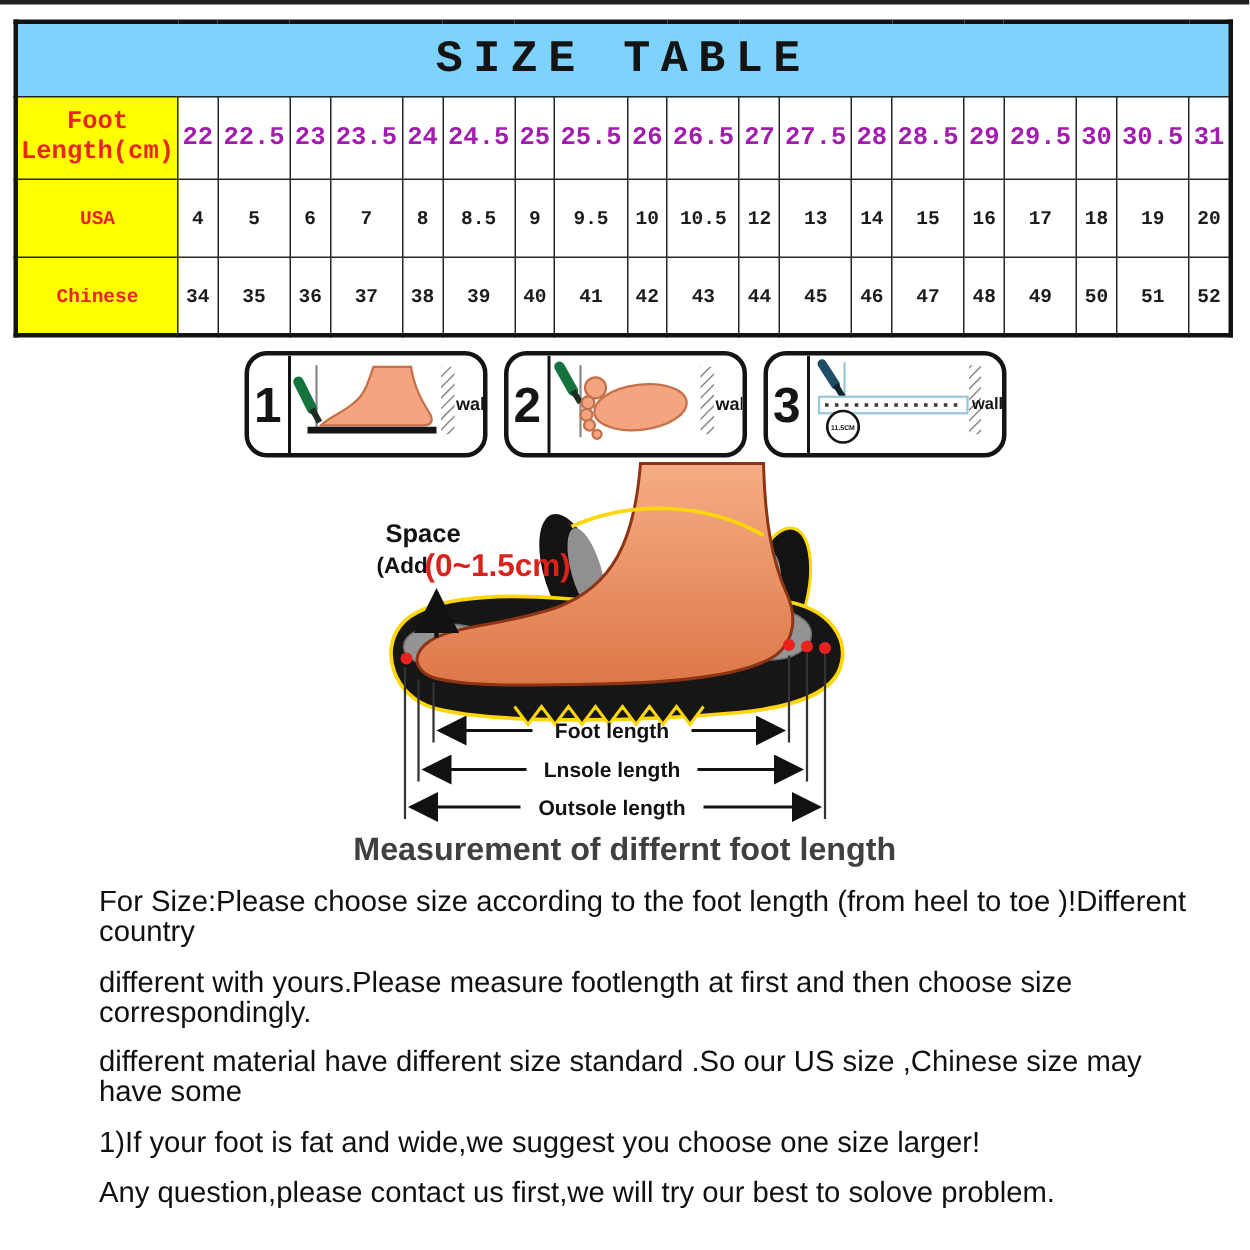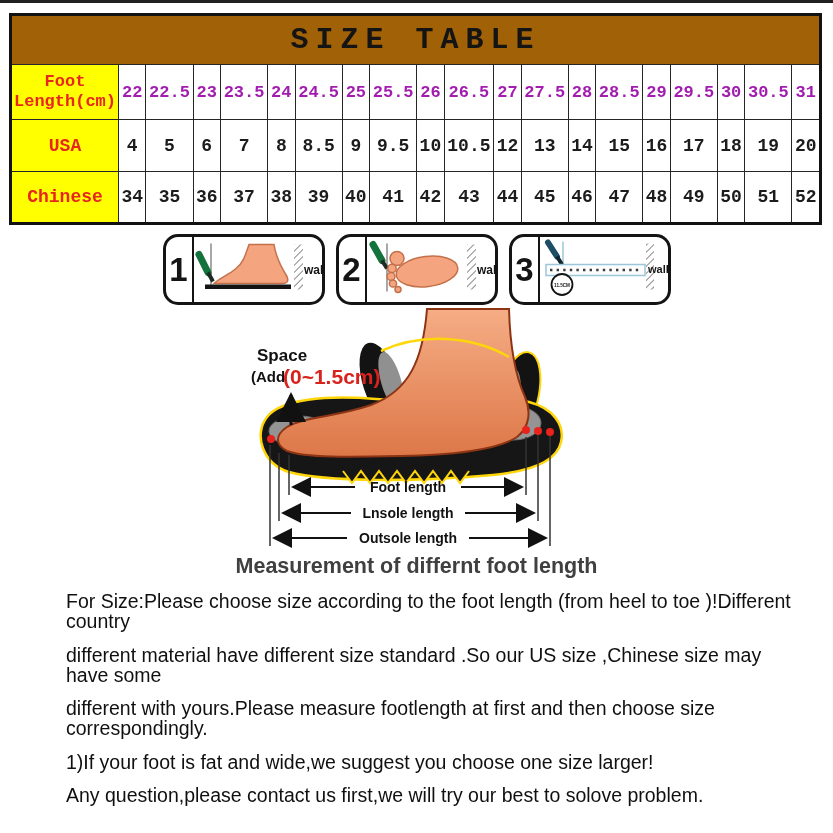--- a/index.html
+++ b/index.html
@@ -15,30 +15,30 @@
     border-collapse:collapse; table-layout:auto;
     margin:10px 0 0 9px; width:813px;
     border:3px solid #121212;
   }
   table.size-table td {
     border:1.6px solid #262626; text-align:center; vertical-align:middle;
     font-family:"Liberation Mono", monospace; font-weight:bold; white-space:nowrap;
     padding:0 2px;
   }
   td.title-cell {
-    background:#a16207; color:#141414;
+    background:#7dd3fc; color:#141414;
     font-family:"Liberation Serif", serif; font-weight:bold;
     font-size:30px; letter-spacing:7px; height:50px;
     border-bottom:2.5px solid #121212;
   }
   td.label-cell {
     background:#ffff00; color:#e8251f; font-size:19px; width:100px;
   }
   tr.foot-row td { height:55px; color:#a21caf; font-size:17px; }
-  tr.usa-row td, tr.cn-row td { height:52px; color:#1c1c1c; font-size:18px; }
+  tr.usa-row td, tr.cn-row td { height:52px; color:#1c1c1c; font-size:13px; }
   tr.foot-row td.label-cell, tr.usa-row td.label-cell, tr.cn-row td.label-cell { color:#e8251f; }
   .lbl2 { line-height:1.2; }
 
   
   .panels { display:flex; justify-content:center; gap:11px; margin-top:9px; }
   .panel {
     width:162px; height:71px; border:3px solid #141414; border-radius:15px;
     display:flex; overflow:hidden; background:#fff;
   }
   .panel-num {
@@ -275,17 +275,17 @@
       <line x1="238" y1="233" x2="315" y2="233" stroke="#111" stroke-width="2" marker-end="url(#ah)"></line>
       <text x="177" y="238" font-size="14" font-weight="bold" fill="#111" text-anchor="middle">Outsole length</text>
     </g>
   </svg>
 </div>
 
 <h2 class="sec-title">Measurement of differnt foot length</h2>
 
 <div class="instructions">
   <p>For Size:Please choose size according to the foot length (from heel to toe )!Different country</p>
+  <p>different with yours.Please measure footlength at first and then choose size correspondingly.</p>
   <p>different material have different size standard .So our US size ,Chinese size may have some</p>
-  <p>different with yours.Please measure footlength at first and then choose size correspondingly.</p>
   <p>1)If your foot is fat and wide,we suggest you choose one size larger!</p>
   <p>Any question,please contact us first,we will try our best to solove problem.</p>
 </div>
 
 </body></html>

